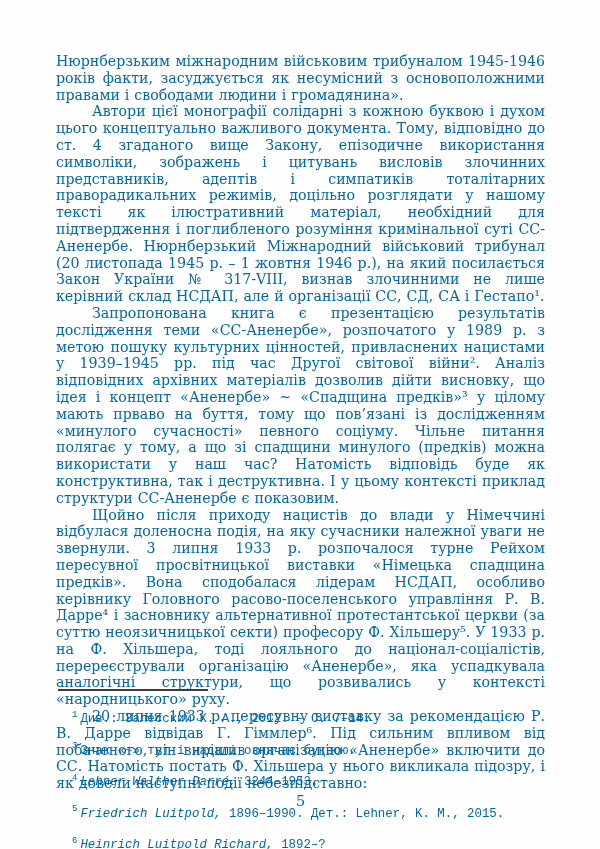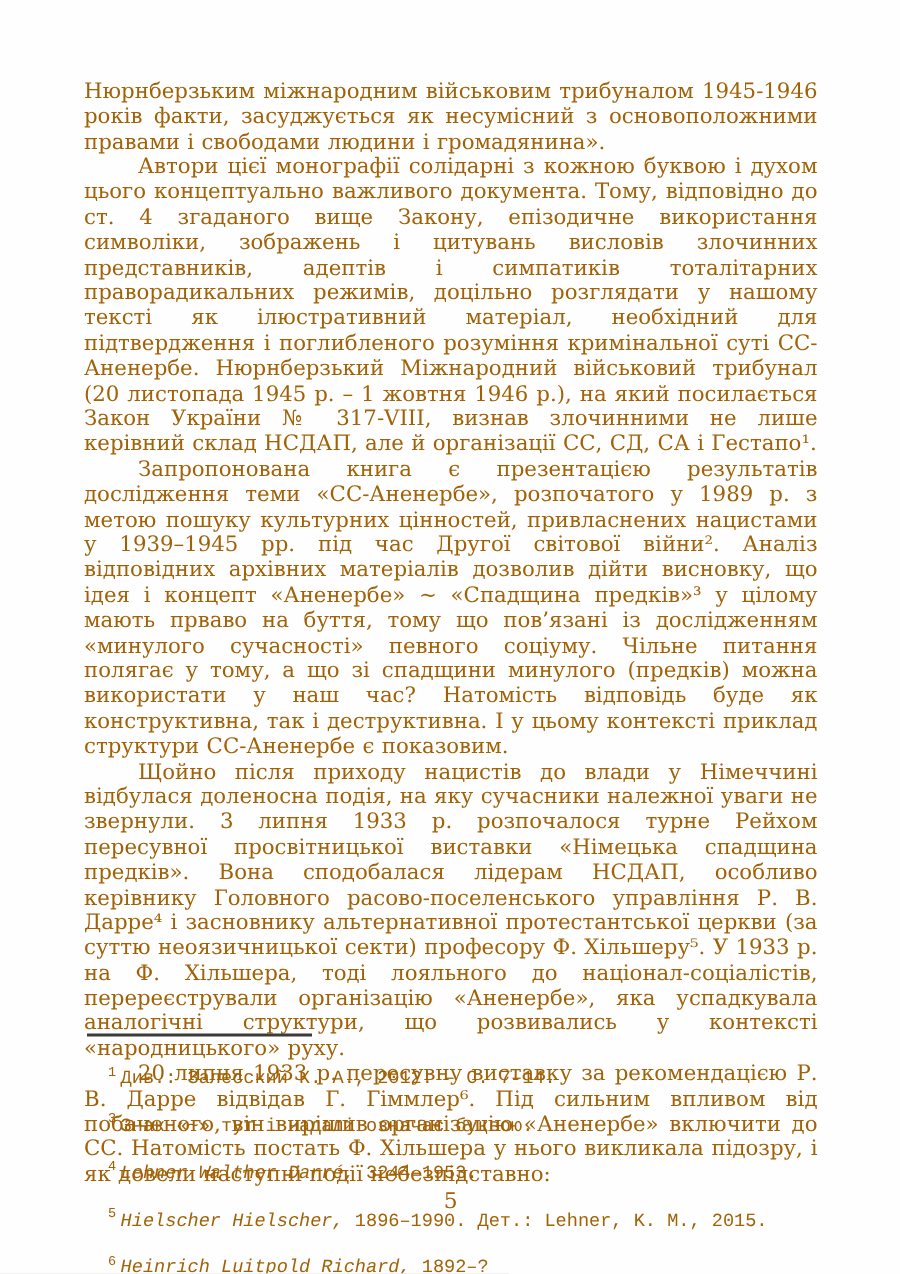--- a/index.html
+++ b/index.html
@@ -6,21 +6,21 @@
     margin: 0;
     padding: 0;
     background: #e8e8e8;
   }
   .page {
     position: relative;
     width: 600px;
     height: 849px;
     margin: 0 auto;
     background: #fefefe;
-    color: #a16207;
+    color: #0369a1;
     font-family: "DejaVu Serif", "Liberation Serif", serif;
     overflow: hidden;
   }
   .body-text {
     position: absolute;
     left: 56px;
     top: 53px;
     width: 489px;
   }
   .para {
@@ -88,19 +88,19 @@
     <p class="para">Щойно після приходу нацистів до влади у Німеччині відбулася доленосна подія, на яку сучасники належної уваги не звернули. 3 липня 1933 р. розпочалося турне Рейхом пересувної просвітницької виставки «Німецька спадщина предків». Вона сподобалася лідерам НСДАП, особливо керівнику Головного расово-поселенського управління Р. В. Дарре⁴ і засновнику альтернативної протестантської церкви (за суттю неоязичницької секти) професору Ф. Хільшеру⁵. У 1933 р. на Ф. Хільшера, тоді лояльного до націонал-соціалістів, перереєстрували організацію «Аненербе», яка успадкувала аналогічні структури, що розвивались у контексті «народницького» руху.</p>
     <p class="para">20 липня 1933 р. пересувну виставку за рекомендацією Р. В. Дарре відвідав Г. Гіммлер⁶. Під сильним впливом від побаченого, він вирішив організацію «Аненербе» включити до СС. Натомість постать Ф. Хільшера у нього викликала підозру, і як довели наступні події небезпідставно:</p>
   </div>
 
   <div class="footnote-sep"></div>
 
   <div class="footnotes">
     <p class="footnote"><sup>1</sup><span class="fn-italic"></span><span>Див.: Залесский К. А., 2012. – С. 7–14.</span></p>
     <p class="footnote"><sup>3</sup><span class="fn-italic"></span><span>Знак «~» тут і надалі означає буквою.</span></p>
     <p class="footnote"><sup>4</sup><span class="fn-italic">Lehner Walther Darré,</span><span> 3244–1953.</span></p>
-    <p class="footnote"><sup>5</sup><span class="fn-italic">Hielscher Hielscher,</span><span> 1896–1990. Дет.: Lehner, K. M., 2015.</span></p>
+    <p class="footnote"><sup>5</sup><span class="fn-italic">Friedrich Luitpold,</span><span> 1896–1990. Дет.: Lehner, K. M., 2015.</span></p>
     <p class="footnote"><sup>6</sup><span class="fn-italic">Heinrich Luitpold Richard,</span><span> 1892–?</span></p>
   </div>
 
   <div class="page-number">5</div>
 
 </div>
 
 </body></html>

